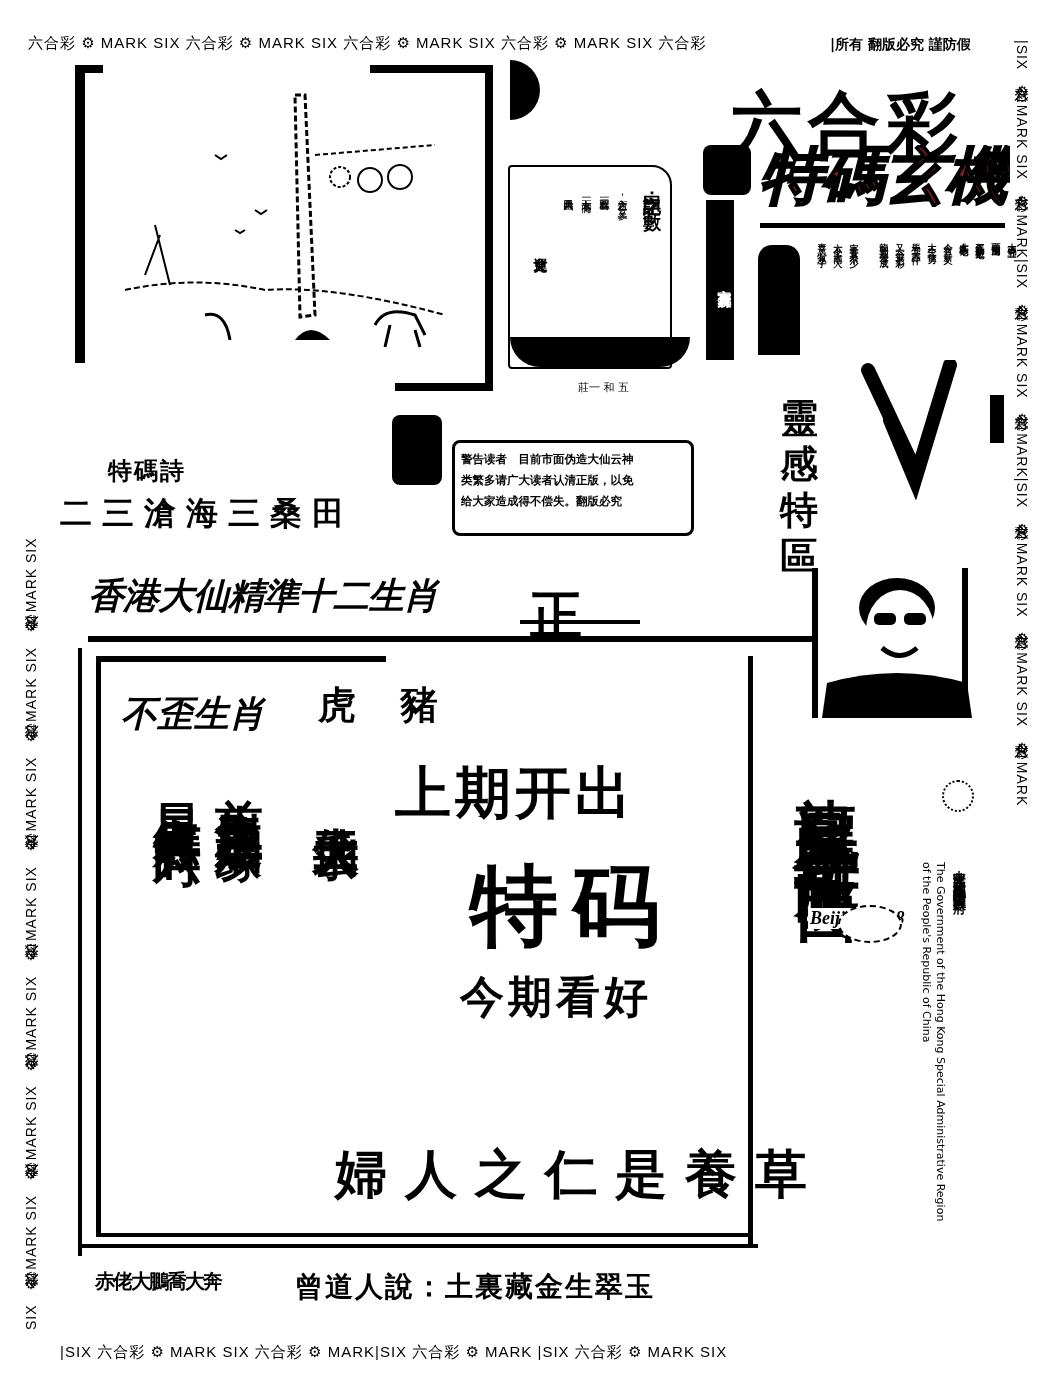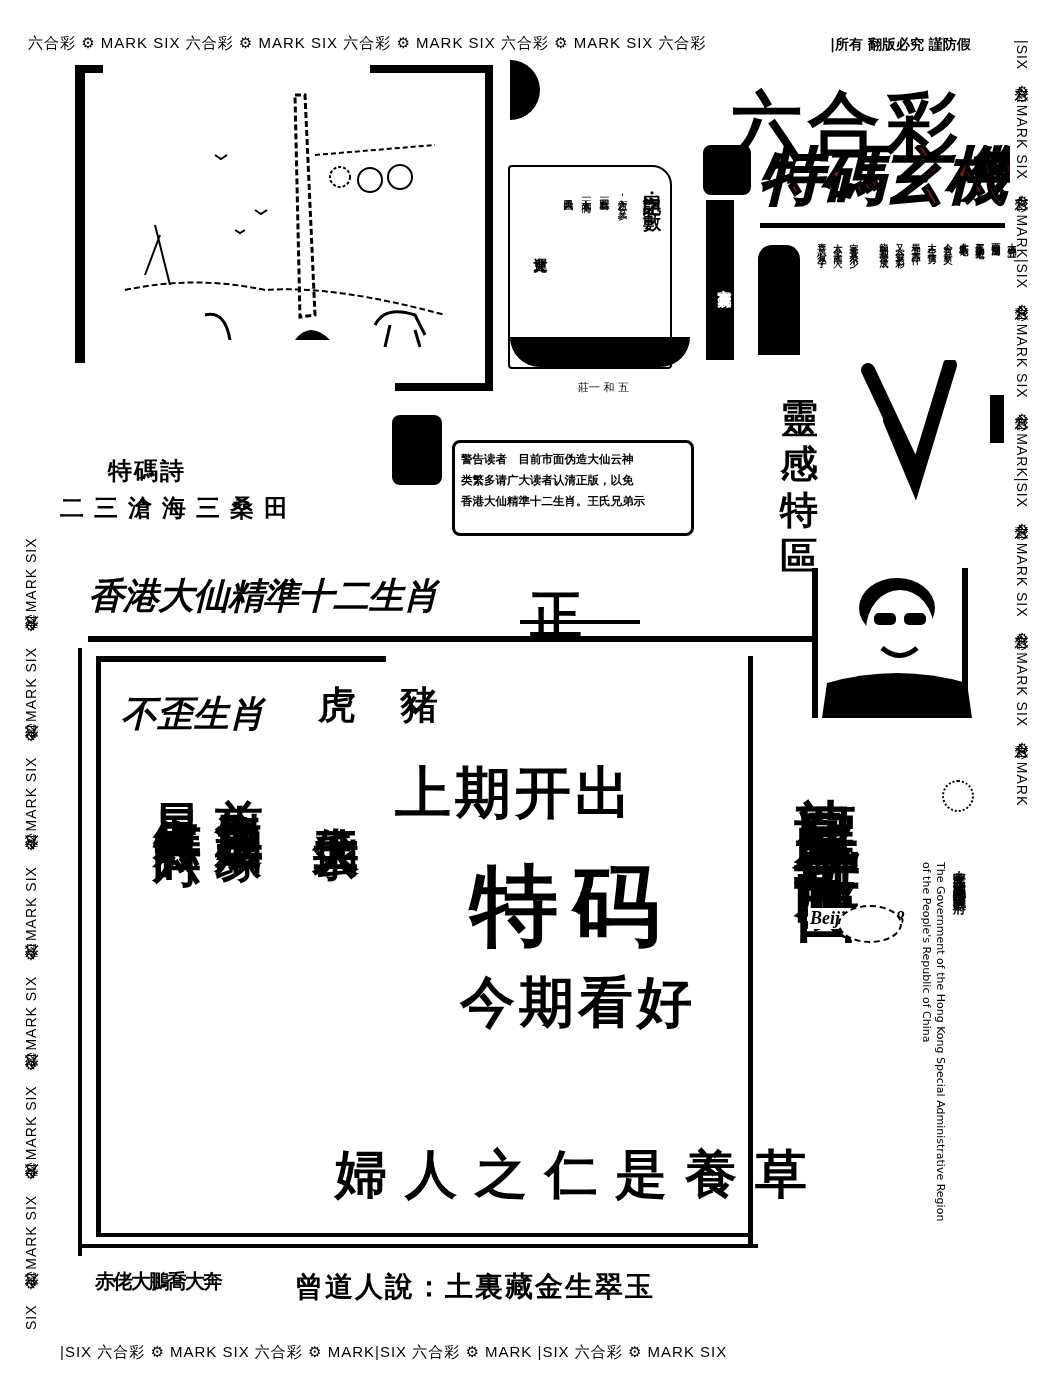--- a/index.html
+++ b/index.html
@@ -89,27 +89,27 @@
   <div>感</div>
   <div>特</div>
   <div>區</div>
 </div>
 <svg class="abs" style="left:860px;top:360px;" width="100" height="140" viewBox="0 0 100 140">
   <path d="M8 10 L55 110 M30 60 L55 120 L90 5" stroke="#000" stroke-width="14" stroke-linecap="round" fill="none"></path>
 </svg>
 <div class="abs rule" style="left:990px;top:395px;width:14px;height:48px;"></div>
 
 <div class="abs heavy serif" style="left:108px;top:425px;font-size:24px;letter-spacing:2px;">特碼詩</div>
-<div class="abs heavy serif" style="left:60px;top:462px;font-size:24px;letter-spacing:10px;">二三滄海三桑田</div>
+<div class="abs heavy serif" style="left:60px;top:462px;font-size:32px;letter-spacing:10px;">二三滄海三桑田</div>
 <div class="abs rule" style="left:392px;top:415px;width:50px;height:70px;border-radius:8px;"></div>
 
 <div class="abs" style="left:452px;top:440px;width:242px;height:96px;border:3px solid #000;border-radius:8px;box-sizing:border-box;padding:6px 6px;font-size:11.5px;line-height:21px;font-weight:bold;">
   <div>警告读者　目前市面伪造大仙云神</div>
   <div>类繁多请广大读者认清正版，以免</div>
-  <div>香港大仙精準十二生肖。王氏兄弟示</div>
+  <div>给大家造成得不偿失。翻版必究</div>
 </div>
 
 <div class="abs" style="left:812px;top:568px;width:160px;height:150px;background:#fff;overflow:hidden;">
   <svg width="160" height="150" viewBox="0 0 160 150">
     <rect x="0" y="0" width="6" height="150" fill="#000"></rect>
     <rect x="150" y="0" width="6" height="150" fill="#000"></rect>
     <ellipse cx="85" cy="40" rx="38" ry="30" fill="#000"></ellipse>
     <ellipse cx="88" cy="62" rx="34" ry="40" fill="#fff"></ellipse>
     <rect x="62" y="45" width="22" height="12" rx="5" fill="#000"></rect>
     <rect x="92" y="45" width="22" height="12" rx="5" fill="#000"></rect>
@@ -135,21 +135,21 @@
 <div class="abs heavy" style="left:121px;top:690px;font-size:36px;font-style:italic;">不歪生肖</div>
 <div class="abs heavy" style="left:318px;top:680px;font-size:38px;">虎</div>
 <div class="abs heavy" style="left:400px;top:680px;font-size:38px;">豬</div>
 
 <div class="abs vert" style="left:150px;top:765px;font-size:48px;line-height:56px;font-weight:bold;letter-spacing:6px;">星星点灯在六时</div>
 <div class="abs vert" style="left:212px;top:760px;font-size:48px;line-height:56px;font-weight:bold;letter-spacing:6px;">前生注定是姻缘</div>
 <div class="abs vert heavy" style="left:310px;top:790px;font-size:46px;line-height:54px;letter-spacing:2px;">大仙丢三求</div>
 
 <div class="abs heavy" style="left:395px;top:765px;font-size:56px;line-height:1;letter-spacing:4px;">上期开出</div>
 <div class="abs heavy" style="left:470px;top:862px;font-size:88px;line-height:1;letter-spacing:14px;">特码</div>
-<div class="abs" style="left:460px;top:975px;font-size:55px;line-height:1;letter-spacing:4px;font-weight:bold;">今期看好</div>
+<div class="abs" style="left:460px;top:975px;font-size:44px;line-height:1;letter-spacing:4px;font-weight:bold;">今期看好</div>
 <div class="abs heavy" style="left:335px;top:1140px;font-size:52px;line-height:1;letter-spacing:18px;margin-top:8px;">婦人之仁是養草</div>
 
 <div class="abs vert heavy" style="left:790px;top:745px;font-size:66px;line-height:74px;letter-spacing:8px;">龍鳳呈祥 風吹飞西</div>
 <div class="abs heavy serif" style="left:808px;top:878px;font-size:18px;font-style:italic;background:#fff;padding:0 2px;">Beijing 2008</div>
 <div class="abs" style="left:838px;top:905px;width:60px;height:34px;border:2px dashed #000;border-radius:50%;background:#fff;"></div>
 
 <div class="abs" style="left:942px;top:780px;width:28px;height:28px;border:2px dotted #000;border-radius:50%;"></div>
 <div class="abs vert heavy" style="left:950px;top:860px;font-size:13px;letter-spacing:2px;">中華人民共和國香港特別行政區政府</div>
 <div class="abs vert" style="left:934px;top:862px;font-size:11px;">The Government of the Hong Kong Special Administrative Region</div>
 <div class="abs vert" style="left:920px;top:862px;font-size:11px;">of the People's Republic of China</div>

